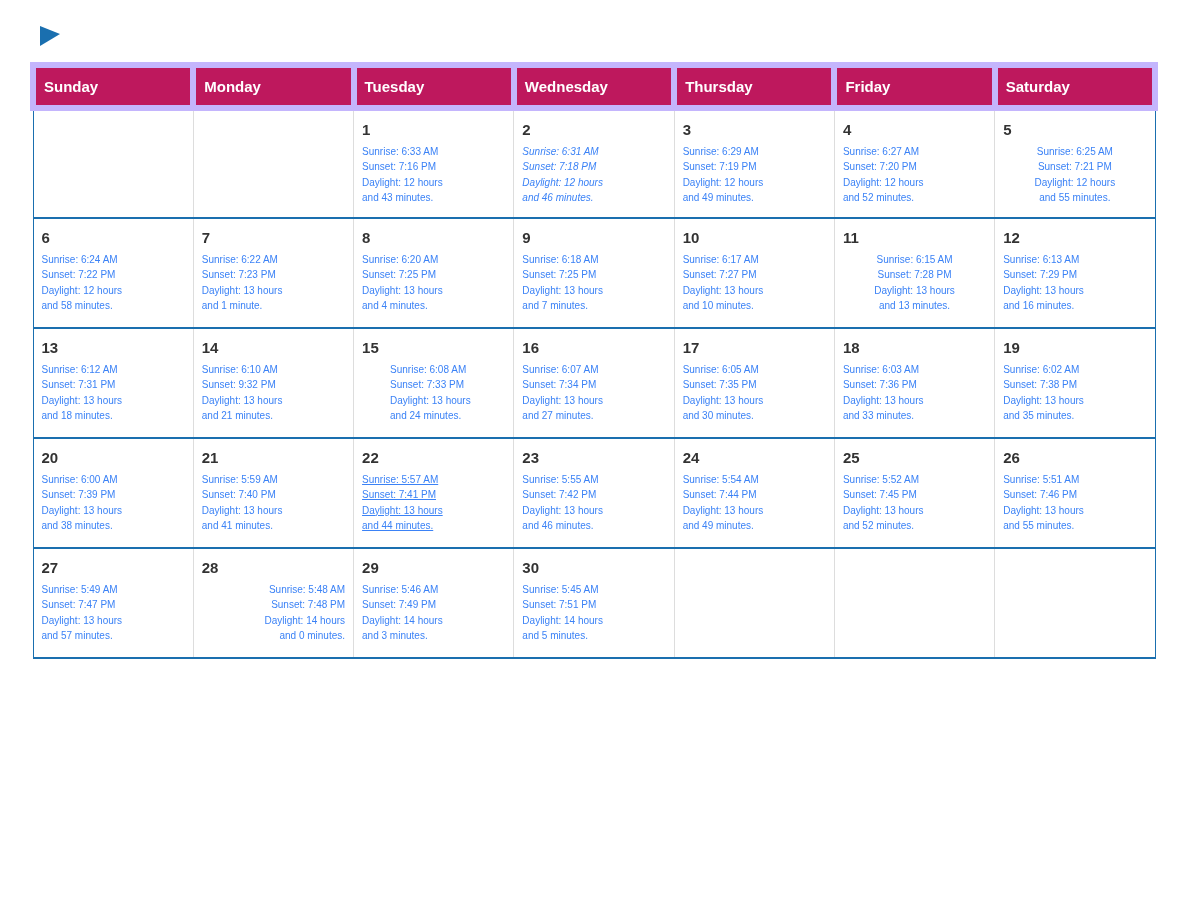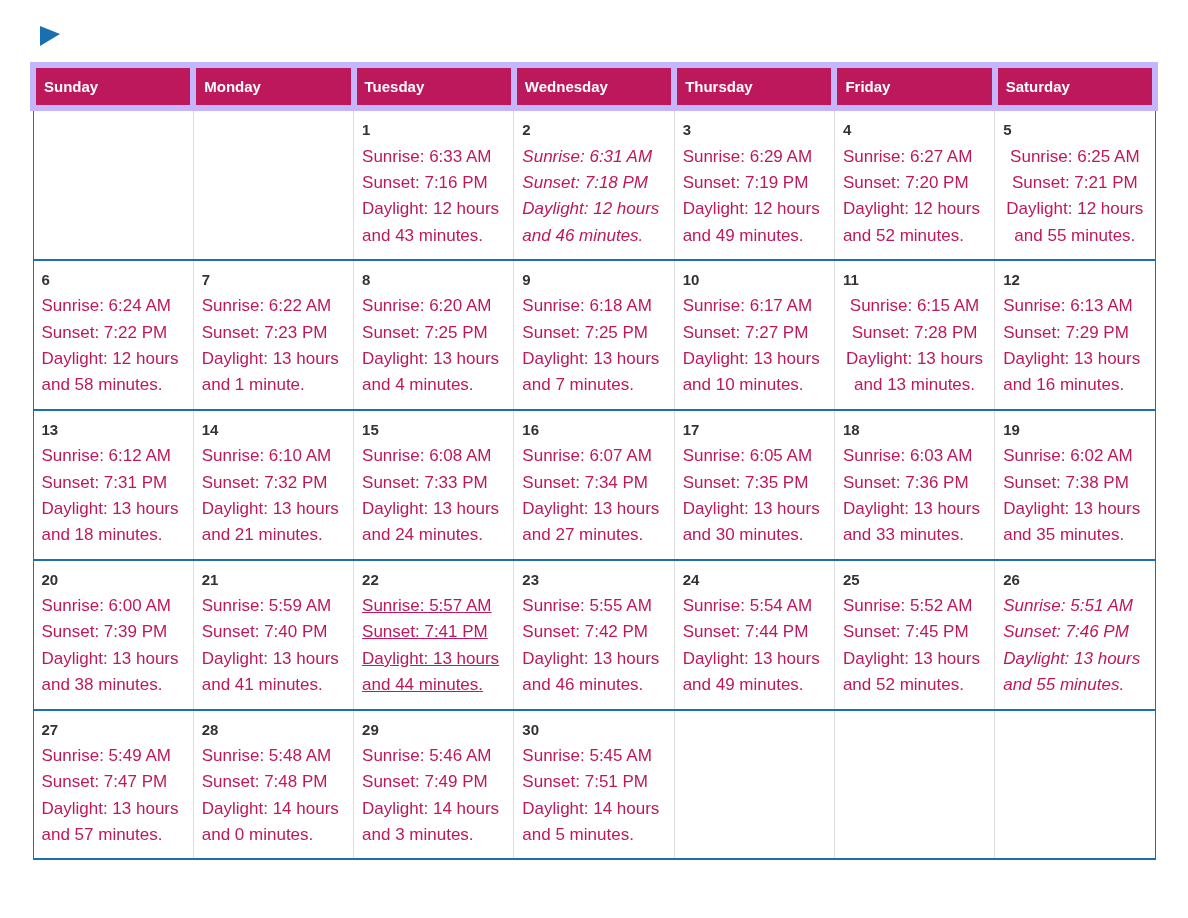--- a/index.html
+++ b/index.html
@@ -78,22 +78,22 @@
     tbody tr td:last-child {
       border-right: 1px solid #1a6faf;
     }
     .day-number {
       font-size: 15px;
       font-weight: bold;
       display: block;
       margin-bottom: 2px;
     }
     .day-info {
-      font-size: 17px;
-      color: #be185d;
+      font-size: 10px;
+      color: #3b82f6;
       line-height: 1.55;
     }
     .empty-cell {
       background: #fff;
     }
   </style>
 </head>
 <body>
 
 <div class="header">
@@ -222,27 +222,27 @@
         <td>
           <span class="day-number">13</span>
           <div class="day-info" style="white-space: pre-line;">Sunrise: 6:12 AM
 Sunset: 7:31 PM
 Daylight: 13 hours
 and 18 minutes.</div>
         </td>
         <td>
           <span class="day-number">14</span>
           <div class="day-info" style="white-space: pre-line;">Sunrise: 6:10 AM
-Sunset: 7:32 PM
+Sunset: 9:32 PM
 Daylight: 13 hours
 and 21 minutes.</div>
         </td>
         <td>
           <span class="day-number">15</span>
-          <div class="day-info" style="white-space: pre-line;">Sunrise: 6:08 AM
+          <div class="day-info" style="white-space: pre-line; margin-left: 28px;">Sunrise: 6:08 AM
 Sunset: 7:33 PM
 Daylight: 13 hours
 and 24 minutes.</div>
         </td>
         <td>
           <span class="day-number">16</span>
           <div class="day-info" style="white-space: pre-line;">Sunrise: 6:07 AM
 Sunset: 7:34 PM
 Daylight: 13 hours
 and 27 minutes.</div>
@@ -307,37 +307,37 @@
         </td>
         <td>
           <span class="day-number">25</span>
           <div class="day-info" style="white-space: pre-line;">Sunrise: 5:52 AM
 Sunset: 7:45 PM
 Daylight: 13 hours
 and 52 minutes.</div>
         </td>
         <td>
           <span class="day-number">26</span>
-          <div class="day-info" style="white-space: pre-line; font-style: italic;">Sunrise: 5:51 AM
+          <div class="day-info" style="white-space: pre-line;">Sunrise: 5:51 AM
 Sunset: 7:46 PM
 Daylight: 13 hours
 and 55 minutes.</div>
         </td>
       </tr>
       <tr>
         <td>
           <span class="day-number">27</span>
           <div class="day-info" style="white-space: pre-line;">Sunrise: 5:49 AM
 Sunset: 7:47 PM
 Daylight: 13 hours
 and 57 minutes.</div>
         </td>
         <td>
           <span class="day-number">28</span>
-          <div class="day-info" style="white-space: pre-line;">Sunrise: 5:48 AM
+          <div class="day-info" style="white-space: pre-line; text-align: right;">Sunrise: 5:48 AM
 Sunset: 7:48 PM
 Daylight: 14 hours
 and 0 minutes.</div>
         </td>
         <td>
           <span class="day-number">29</span>
           <div class="day-info" style="white-space: pre-line;">Sunrise: 5:46 AM
 Sunset: 7:49 PM
 Daylight: 14 hours
 and 3 minutes.</div>

